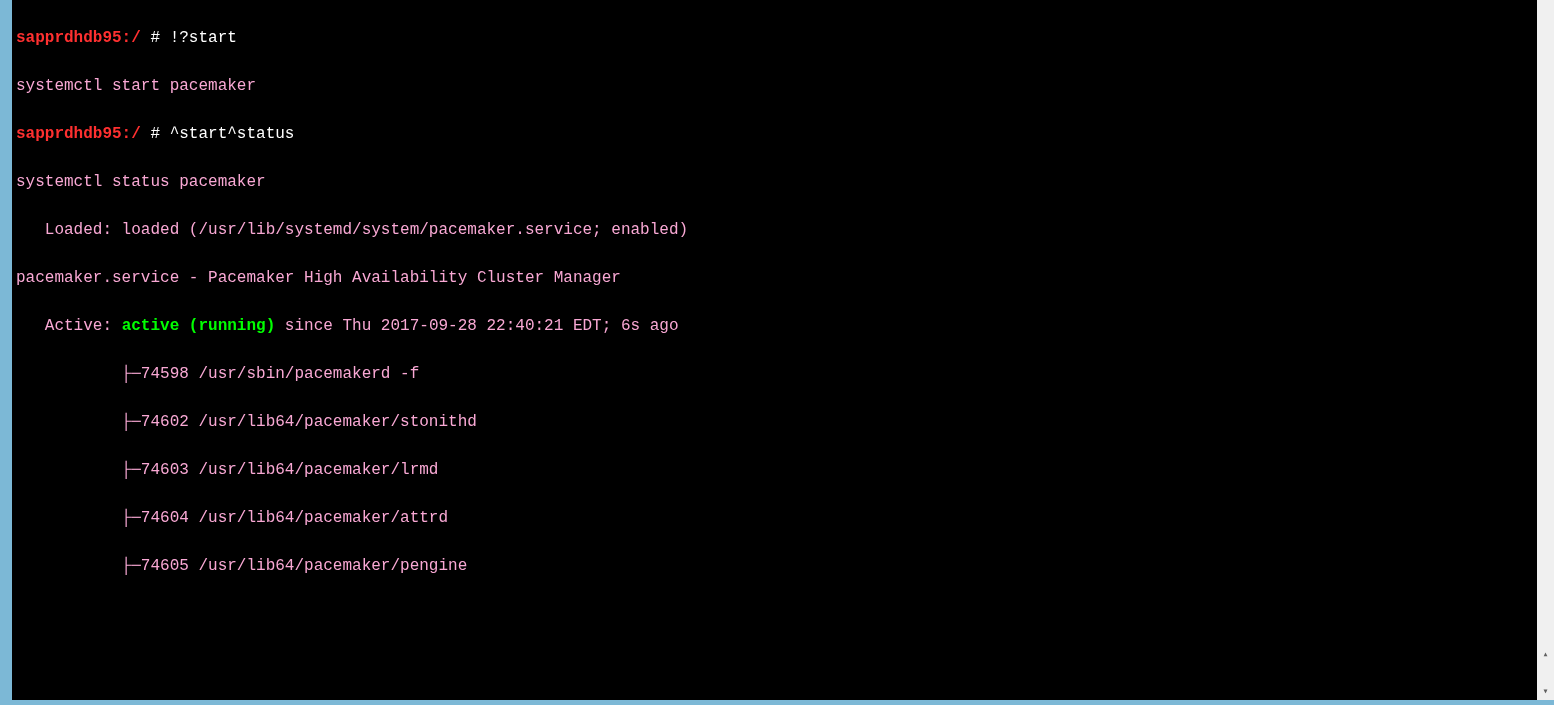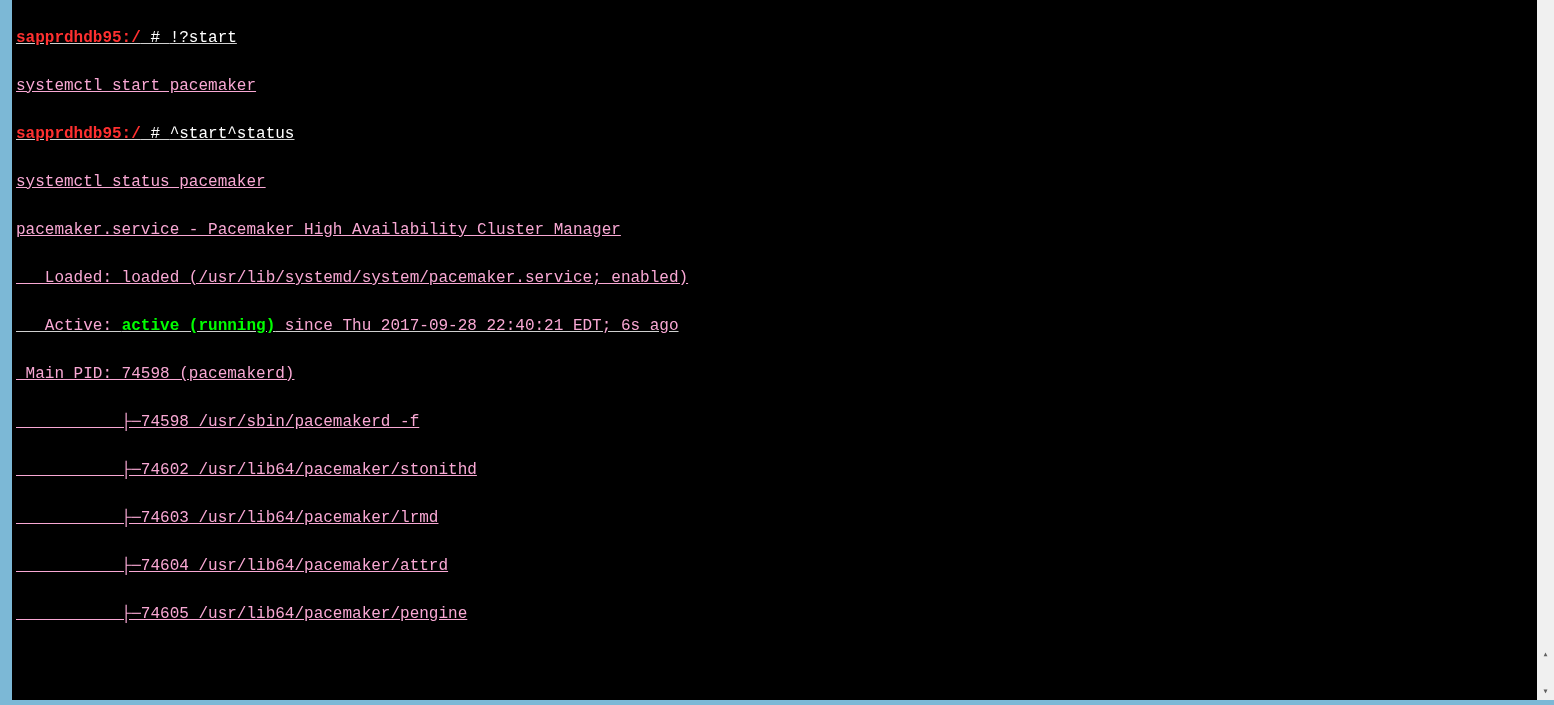--- a/index.html
+++ b/index.html
@@ -74,35 +74,33 @@
       color: #606060;
     }
     .scrollbar-arrow.up {
       top: 646px;
     }
     .scrollbar-arrow.down {
       bottom: 0;
     }
     .line {
       display: block;
-      text-decoration: underline;
     }
   </style>
 </head>
 <body>
 
 <div class="terminal">
 <span class="line"><span class="prompt-host">sapprdhdb95:/</span><span class="prompt-hash"> # </span><span class="prompt-cmd">!?start</span></span>
 <span class="line white">systemctl start pacemaker</span>
 <span class="line"><span class="prompt-host">sapprdhdb95:/</span><span class="prompt-hash"> # </span><span class="prompt-cmd">^start^status</span></span>
 <span class="line white">systemctl status pacemaker</span>
+<span class="line white">   Loaded: loaded (/usr/lib/systemd/system/pacemaker.service; enabled)</span>
 <span class="line white">pacemaker.service - Pacemaker High Availability Cluster Manager</span>
-<span class="line white">   Loaded: loaded (/usr/lib/systemd/system/pacemaker.service; enabled)</span>
 <span class="line"><span class="white">   Active: </span><span class="green">active (running)</span><span class="white"> since Thu 2017-09-28 22:40:21 EDT; 6s ago</span></span>
-<span class="line white"> Main PID: 74598 (pacemakerd)</span>
 <span class="line white">           ├─74598 /usr/sbin/pacemakerd -f</span>
 <span class="line white">           ├─74602 /usr/lib64/pacemaker/stonithd</span>
 <span class="line white">           ├─74603 /usr/lib64/pacemaker/lrmd</span>
 <span class="line white">           ├─74604 /usr/lib64/pacemaker/attrd</span>
 <span class="line white">           ├─74605 /usr/lib64/pacemaker/pengine</span>
 
 <span class="line"></span>
 
 
 

